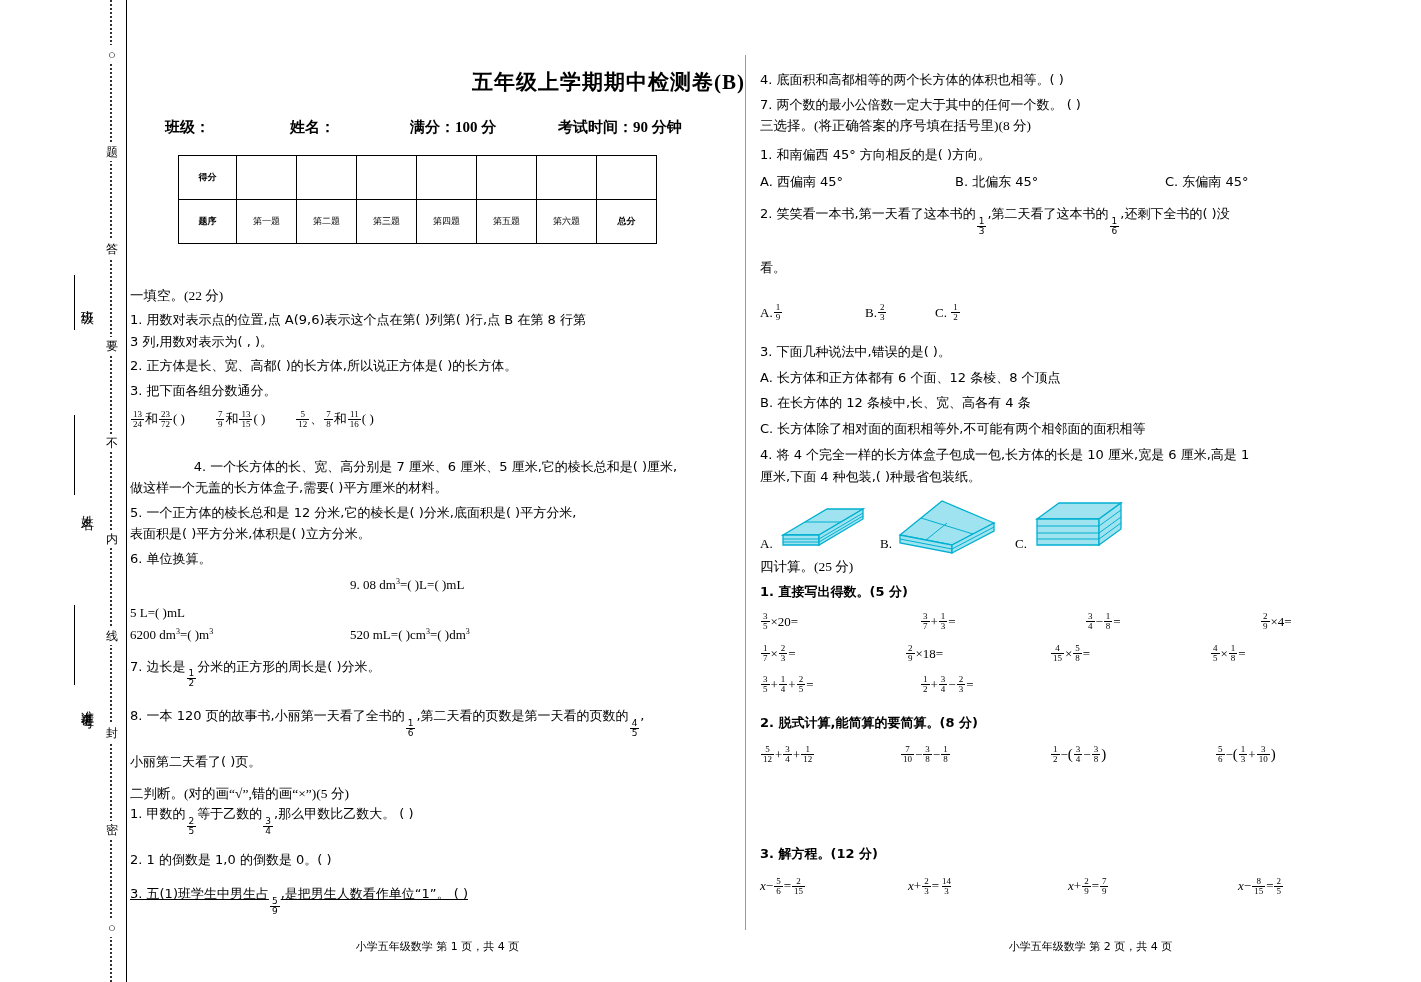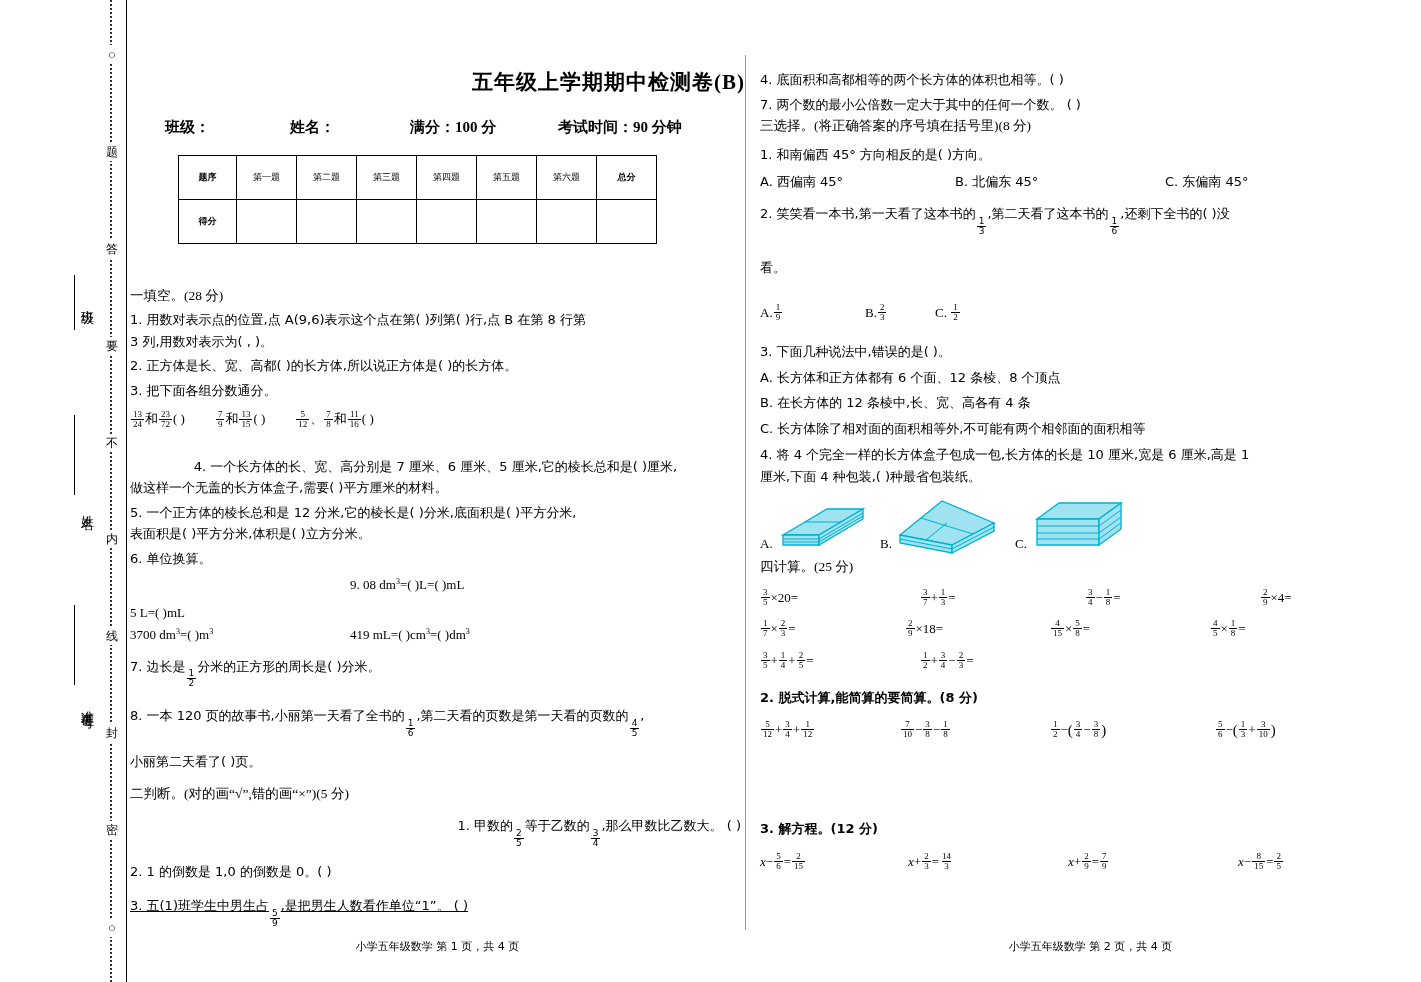--- a/index.html
+++ b/index.html
@@ -143,45 +143,45 @@
   <div class="info-line">
     <span class="seg seg-cls">班级：</span>
     <span class="seg seg-name">姓名：</span>
     <span class="seg seg-full">满分：100 分</span>
     <span class="seg">考试时间：90 分钟</span>
   </div>
 
   <table class="score-table">
     <tbody>
         <tr>
+      <td class="th-label">得分</td>
+      <td></td>
+      <td></td>
+      <td></td>
+      <td></td>
+      <td></td>
+      <td></td>
+      <td></td>
+    </tr>
+    <tr>
       <td class="th-label">题序</td>
       <td class="th-cell">第一题</td>
       <td class="th-cell">第二题</td>
       <td class="th-cell">第三题</td>
       <td class="th-cell">第四题</td>
       <td class="th-cell">第五题</td>
       <td class="th-cell">第六题</td>
       <td class="th-total">总分</td>
     </tr>
-    <tr>
-      <td class="th-label">得分</td>
-      <td></td>
-      <td></td>
-      <td></td>
-      <td></td>
-      <td></td>
-      <td></td>
-      <td></td>
-    </tr>
   </tbody>
     </table>
 
   <div class="col-body" style="margin-top:42px;">
 
-    <div class="sec-head">一填空。(28 分)</div>
+    <div class="sec-head">一填空。(22 分)</div>
 
     <div class="q cn">1.  用数对表示点的位置,点 A(9,6)表示这个点在第(      )列第(      )行,点 B 在第 8 行第</div>
     <div class="q cn tight">3 列,用数对表示为(      ,      )。</div>
     <div class="q cn">2. 正方体是长、宽、高都(      )的长方体,所以说正方体是(      )的长方体。</div>
     <div class="q cn">3. 把下面各组分数通分。</div>
 
     <div class="item-row" style="margin-top:8px;">
       <span class="calc-cell" style="margin-right:30px;">
         <span class="frac">
             <span class="n">13</span>
@@ -229,22 +229,22 @@
     <div class="q cn tight">做这样一个无盖的长方体盒子,需要(      )平方厘米的材料。</div>
     <div class="q cn">5. 一个正方体的棱长总和是 12 分米,它的棱长是(      )分米,底面积是(      )平方分米,</div>
     <div class="q cn tight">表面积是(      )平方分米,体积是(      )立方分米。</div>
     <div class="q cn">6. 单位换算。</div>
 
     <div class="item-row" style="margin-top:5px;">
       <span style="width:220px;margin-top:28px;">5  L=(      )mL</span>
       <span><span>9. 08  dm</span><span class="sup">3</span><span>=(      )L=(      )mL</span></span>
     </div>
     <div class="item-row" style="margin-top:3px;">
-      <span style="width:220px;"><span>3700  dm</span><span class="sup">3</span><span>=(      )m</span><span class="sup">3</span></span>
-      <span><span>419  mL=(      )cm</span><span class="sup">3</span><span>=(      )dm</span><span class="sup">3</span></span>
+      <span style="width:220px;"><span>6200  dm</span><span class="sup">3</span><span>=(      )m</span><span class="sup">3</span></span>
+      <span><span>520  mL=(      )cm</span><span class="sup">3</span><span>=(      )dm</span><span class="sup">3</span></span>
     </div>
 
     <div class="q cn" style="margin-top:12px;">
       <span>7. 边长是</span><span class="frac">
           <span class="n">1</span>
           <span class="d">2</span>
         </span><span>分米的正方形的周长是(      )分米。</span>
     </div>
 
     <div class="q cn" style="margin-top:18px;">
@@ -253,21 +253,21 @@
           <span class="d">6</span>
         </span><span>,第二天看的页数是第一天看的页数的</span><span class="frac">
           <span class="n">4</span>
           <span class="d">5</span>
         </span><span>,</span>
     </div>
     <div class="q cn" style="margin-top:14px;">小丽第二天看了(      )页。</div>
 
     <div class="sec-head" style="margin-top:11px;">二判断。(对的画“√”,错的画“×”)(5 分)</div>
 
-    <div class="q cn" style="margin-top:12px;text-align:right;">
+    <div class="q cn" style="margin-top:0;">
       <span>1.  甲数的</span><span class="frac">
           <span class="n">2</span>
           <span class="d">5</span>
         </span><span>等于乙数的</span><span class="frac">
           <span class="n">3</span>
           <span class="d">4</span>
         </span><span>,那么甲数比乙数大。      (      )</span>
     </div>
 
     <div class="q cn" style="margin-top:14px;">2.  1 的倒数是 1,0 的倒数是 0。(      )</div>
@@ -377,20 +377,21 @@
             <path d="M8 26 L8 52 L70 52 L70 26 Z"></path>
             <path d="M70 26 L92 10 L92 36 L70 52 Z"></path>
             <path d="M8 33 L70 33 M8 40 L70 40 M8 46 L70 46" stroke="#00b0d0" fill="none" stroke-width="1"></path>
             <path d="M70 33 L92 17 M70 40 L92 24 M70 46 L92 30" stroke="#00b0d0" fill="none" stroke-width="1"></path>
           </g>
         </svg>
       </div>
     </div>
 
     <div class="sec-head" style="margin-top:2px;">四计算。(25 分)</div>
+    <div class="q cn" style="margin-top:4px;font-weight:bold;">1. 直接写出得数。(5 分)</div>
 
     <div class="calc-row" style="margin-top:10px;">
       <span class="calc-cell" style="width:160px;">
         <span class="frac">
             <span class="n">3</span>
             <span class="d">5</span>
           </span>
         <span>×</span>
           <span>20=</span>
       </span>

